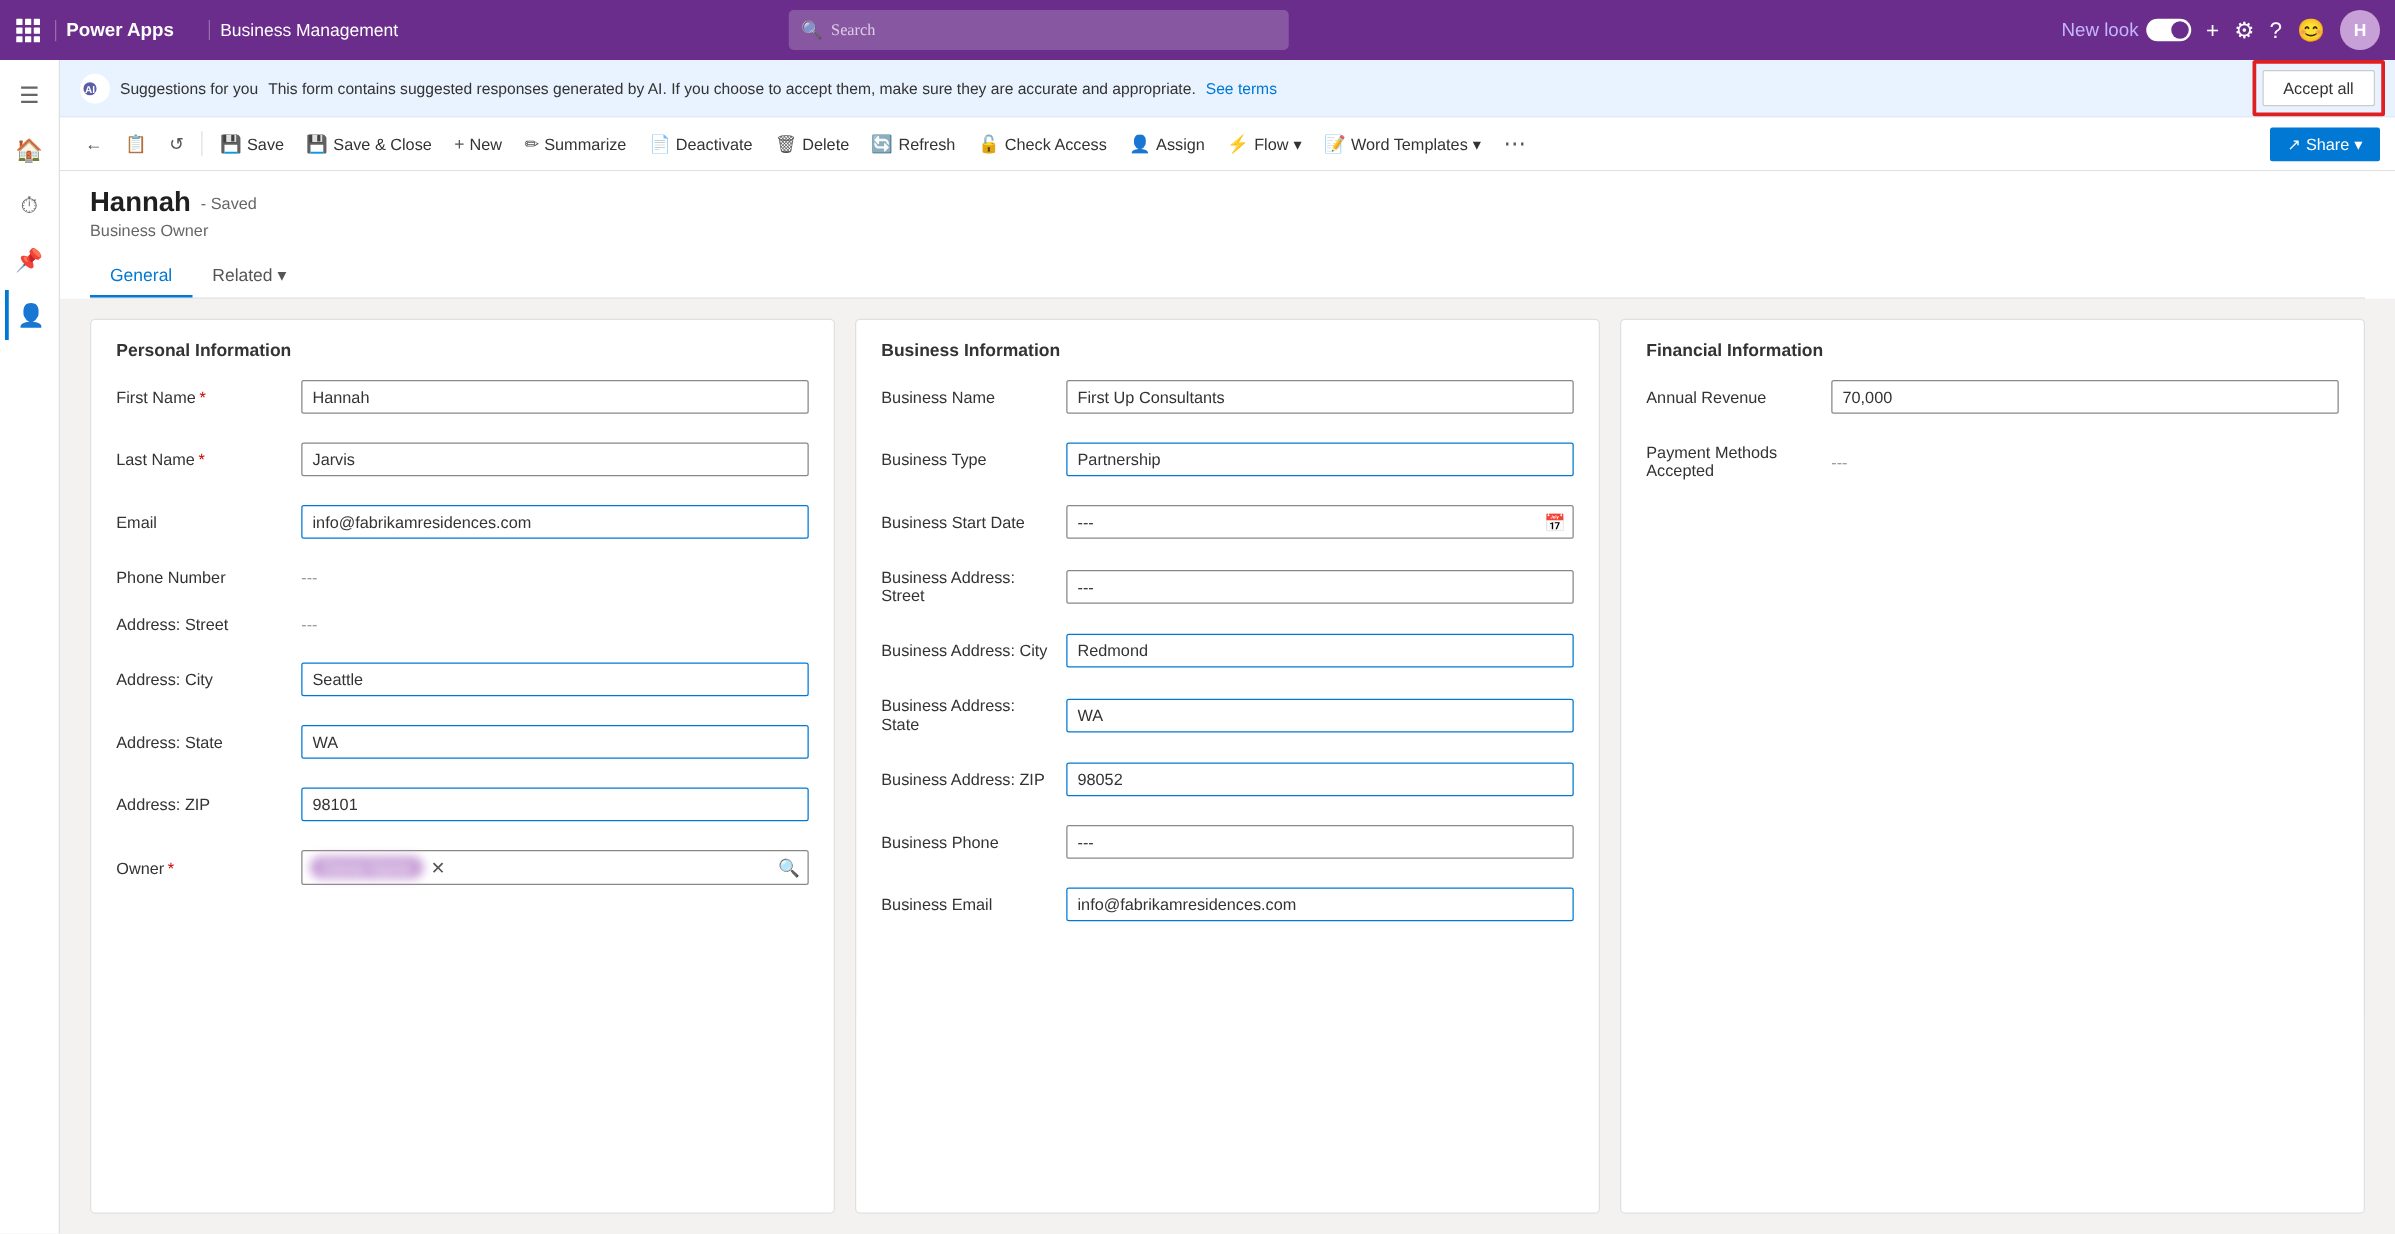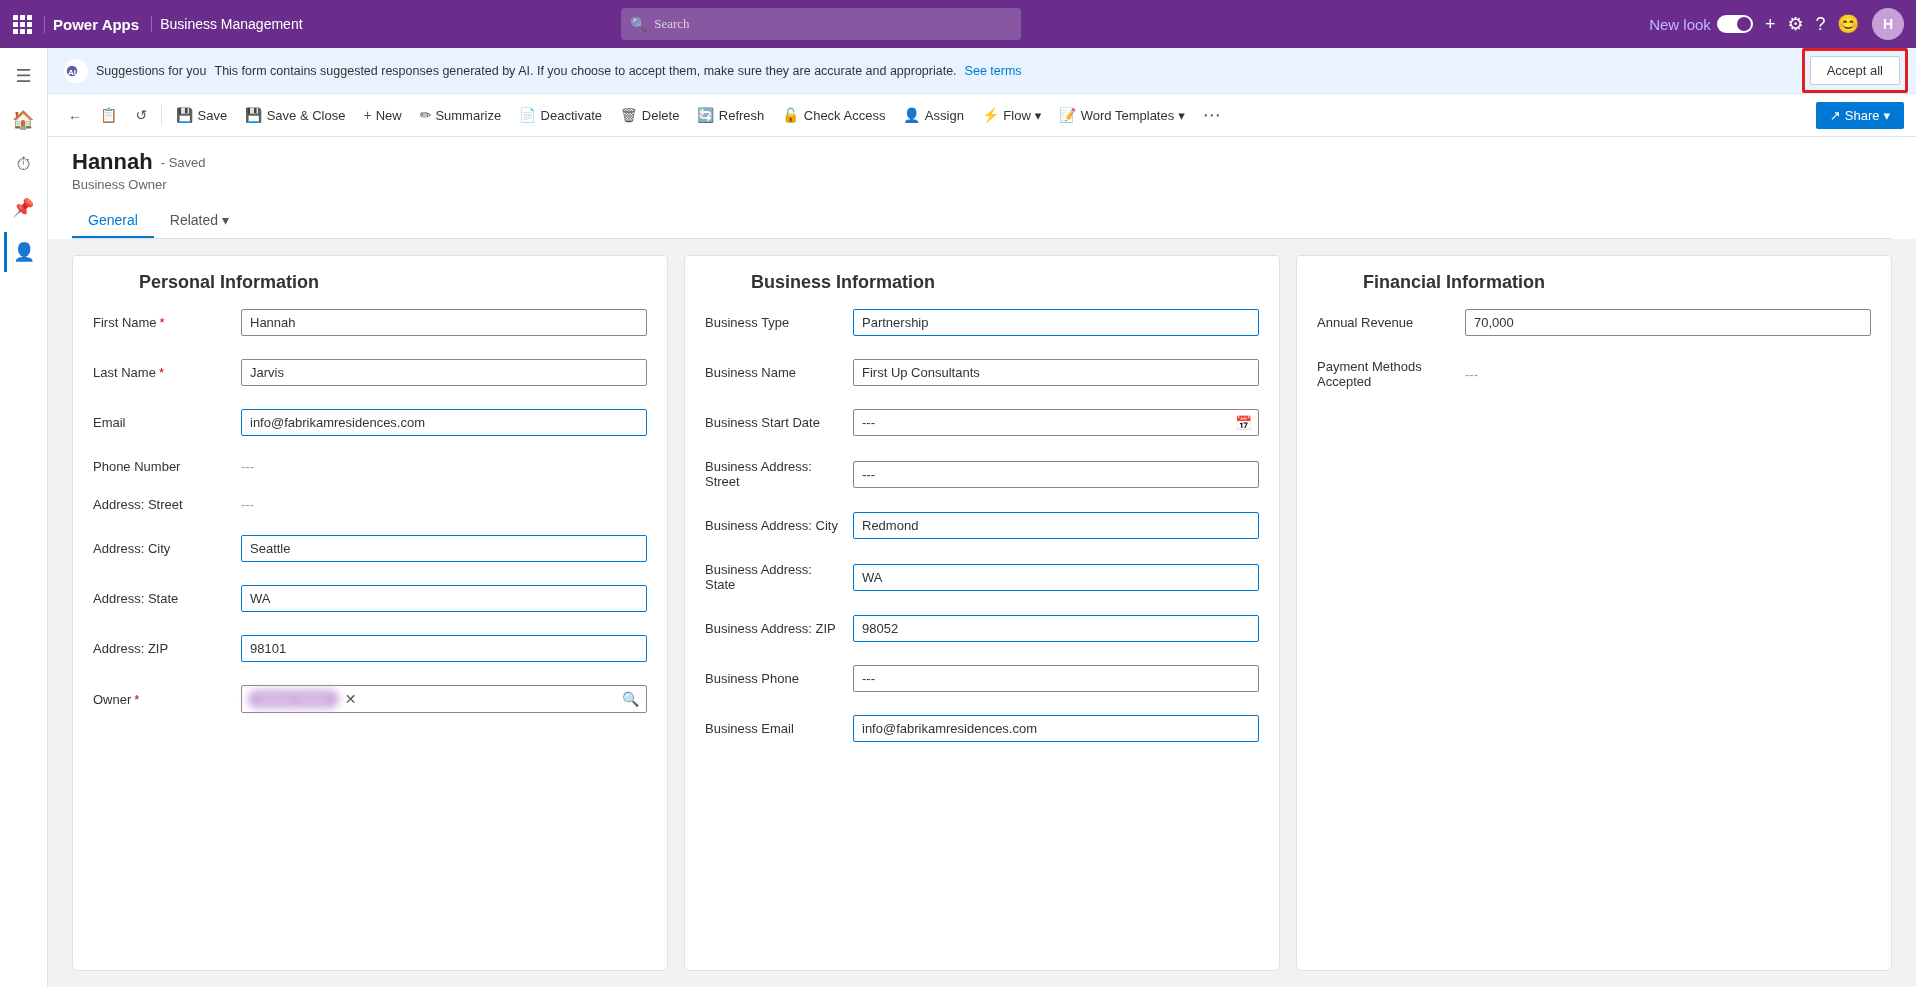--- a/index.html
+++ b/index.html
@@ -10,21 +10,21 @@
       background: #6b2d8b;
       color: white;
       height: 48px;
       display: flex;
       align-items: center;
       padding: 0 12px;
       gap: 8px;
     }
     .top-nav-grid { display: flex; align-items: center; gap: 4px; cursor: pointer; }
     .top-nav-grid svg { width: 20px; height: 20px; fill: white; }
-    .top-nav-brand { display: flex; align-items: center; gap: 8px; padding-left: 8px; border-left: 1px solid rgba(255,255,255,0.3); margin-left: 4px; }
+    .top-nav-brand { display: flex; align-items: center; gap: 24px; padding-left: 8px; border-left: 1px solid rgba(255,255,255,0.3); margin-left: 4px; }
     .top-nav-brand-logo { color: white; font-size: 15px; font-weight: 600; }
     .top-nav-app { color: white; font-size: 14px; padding-left: 8px; border-left: 1px solid rgba(255,255,255,0.3); margin-left: 4px; }
     .top-nav-search {
       flex: 1;
       max-width: 400px;
       margin: 0 auto;
       background: rgba(255,255,255,0.2);
       border-radius: 4px;
       display: flex;
       align-items: center;
@@ -195,25 +195,24 @@
 
     
     .section-card {
       background: white;
       border: 1px solid #e0e0e0;
       border-radius: 4px;
       padding: 16px 20px;
       flex: 1;
     }
     .section-title {
-      font-size: 18px;
+      font-size: 14px;
       font-weight: 600;
       color: #333;
       margin-bottom: 16px;
-      margin-left: 46px;
     }
     .form-row {
       display: grid;
       grid-template-columns: 140px 1fr;
       align-items: center;
       margin-bottom: 23px;
       gap: 8px;
     }
     .form-label {
       font-size: 13px;
@@ -479,27 +478,27 @@
             <span class="owner-clear">✕</span>
             <span class="owner-search">🔍</span>
           </div>
         </div>
       </div>
 
       <div class="section-card">
         <div class="section-title">Business Information</div>
 
         <div class="form-row">
+          <label class="form-label">Business Name</label>
+          <input class="form-input" type="text" value="First Up Consultants" style="">
+        </div>
+
+        <div class="form-row">
           <label class="form-label">Business Type</label>
           <input class="form-input active-border" type="text" value="Partnership" style="">
-        </div>
-
-        <div class="form-row">
-          <label class="form-label">Business Name</label>
-          <input class="form-input" type="text" value="First Up Consultants" style="">
         </div>
 
         <div class="form-row">
           <label class="form-label">Business Start Date</label>
           <div class="form-input-wrapper" style="width:100%;">
             <input class="form-input" type="text" value="---" style="">
             <span class="cal-icon">📅</span>
           </div>
         </div>
 

